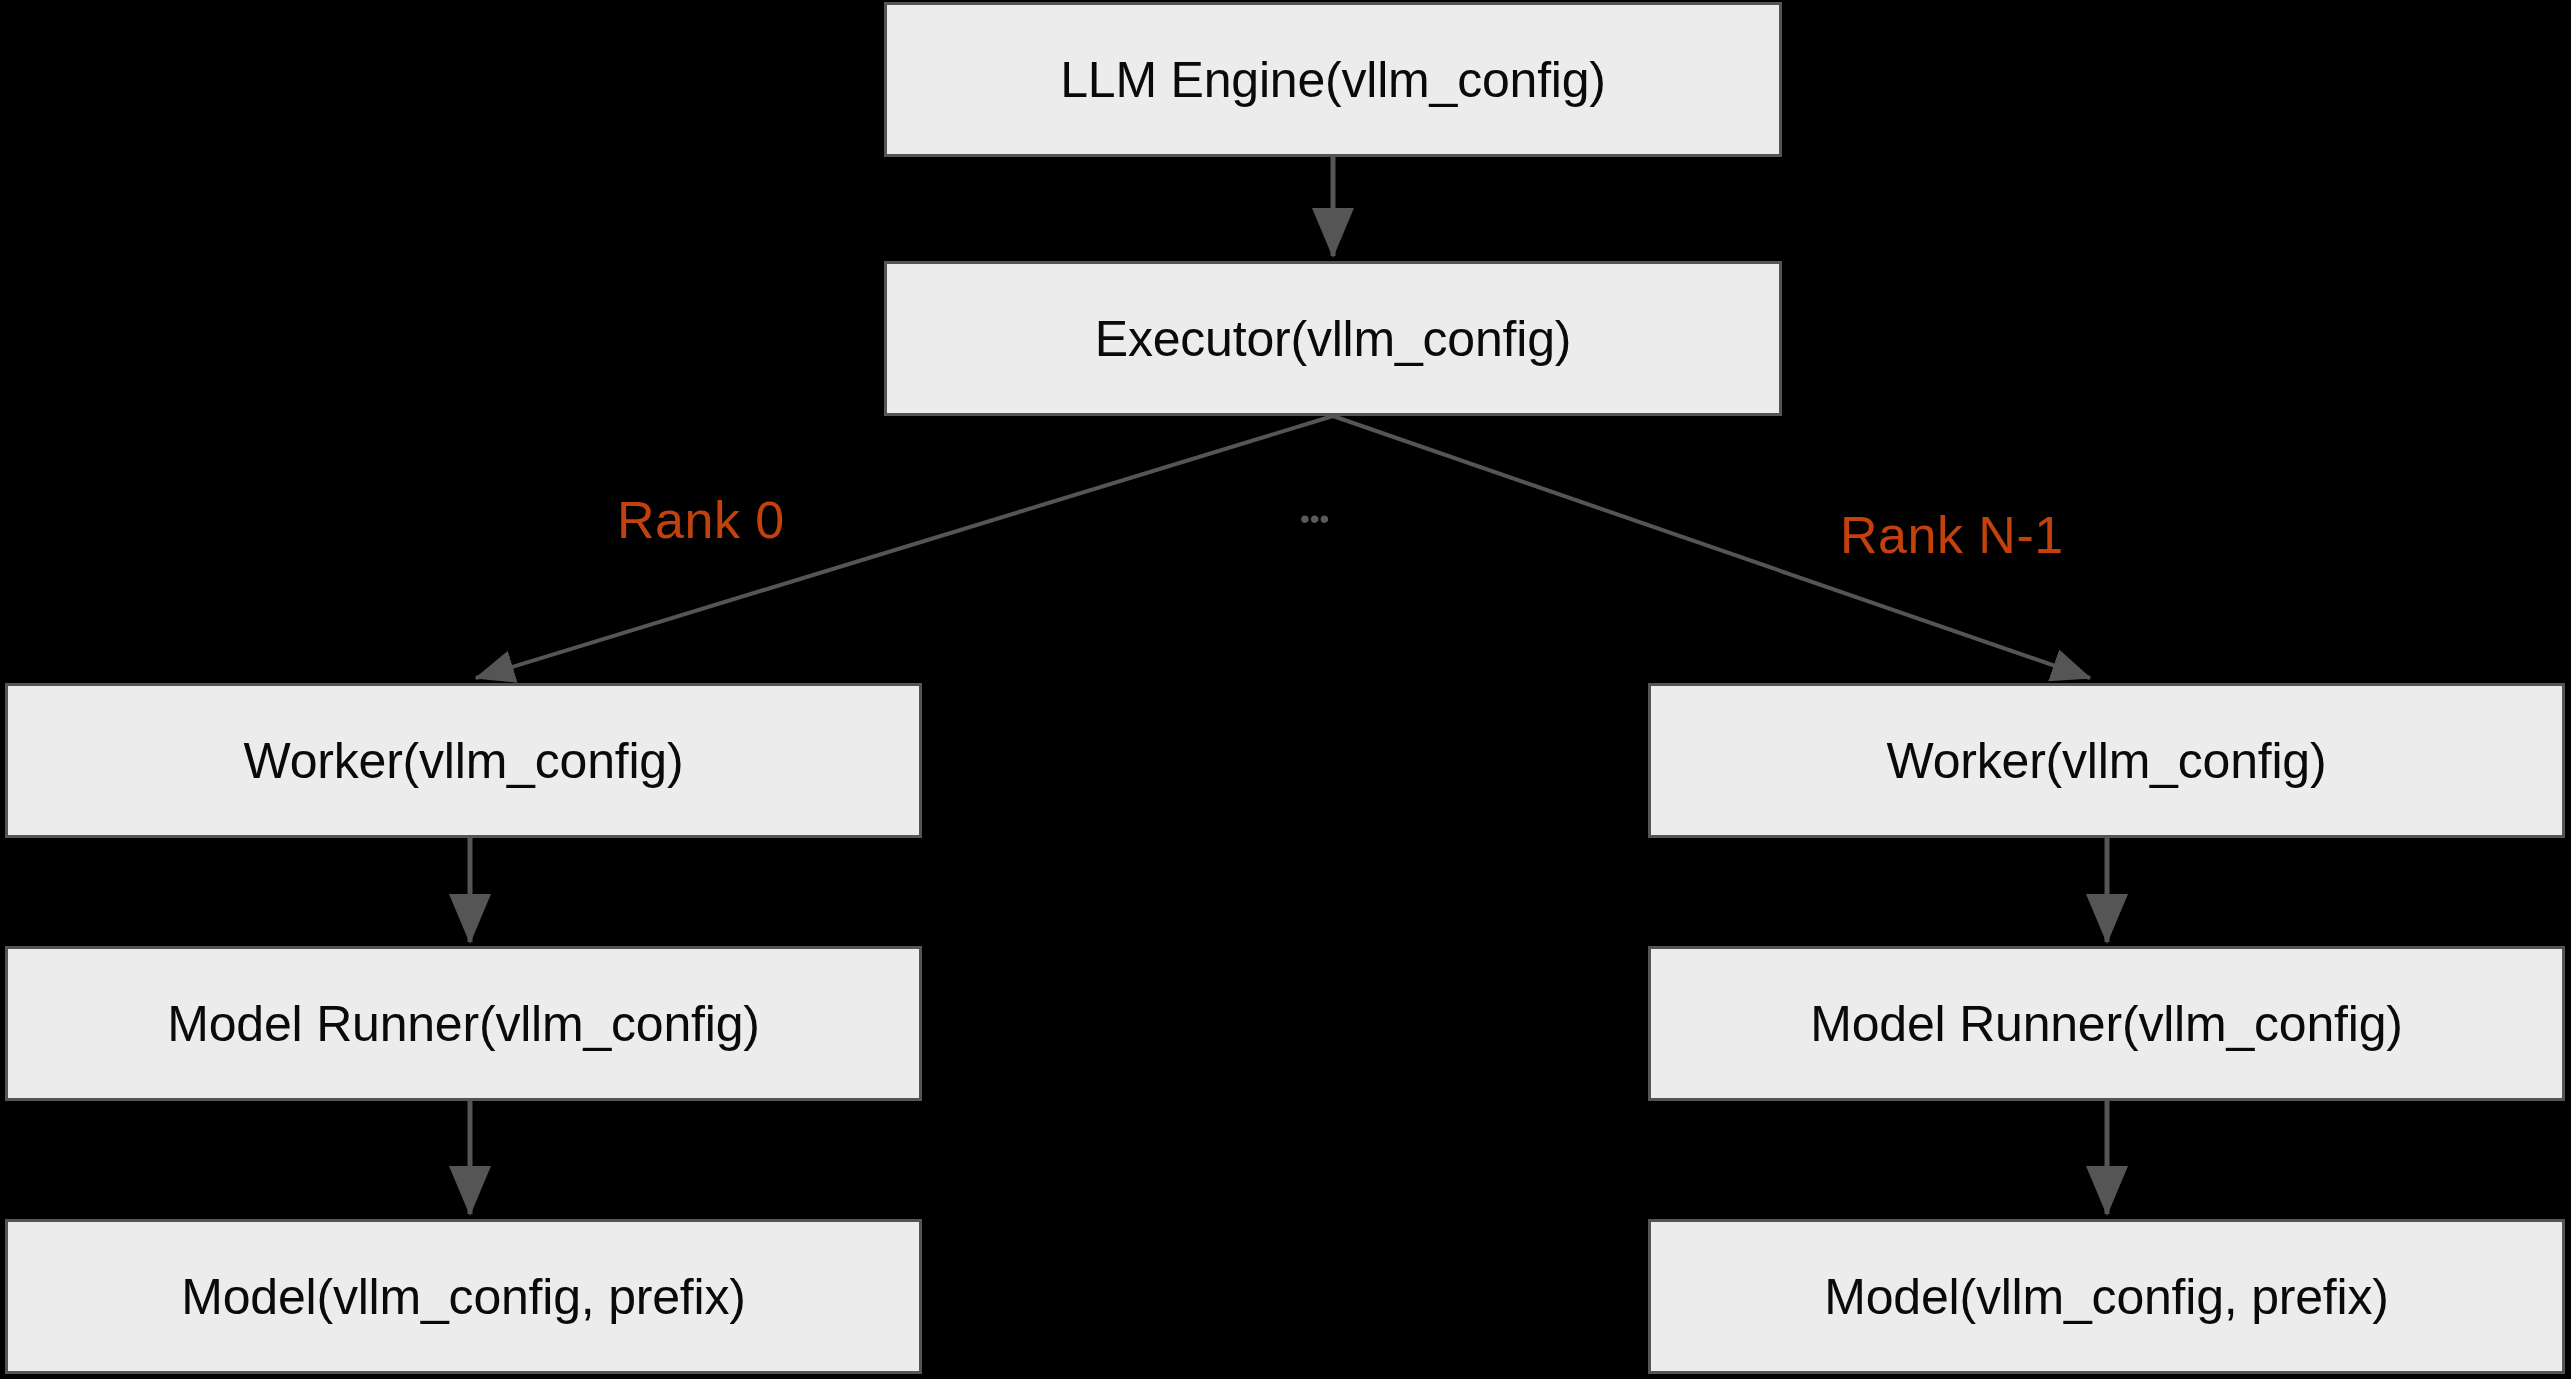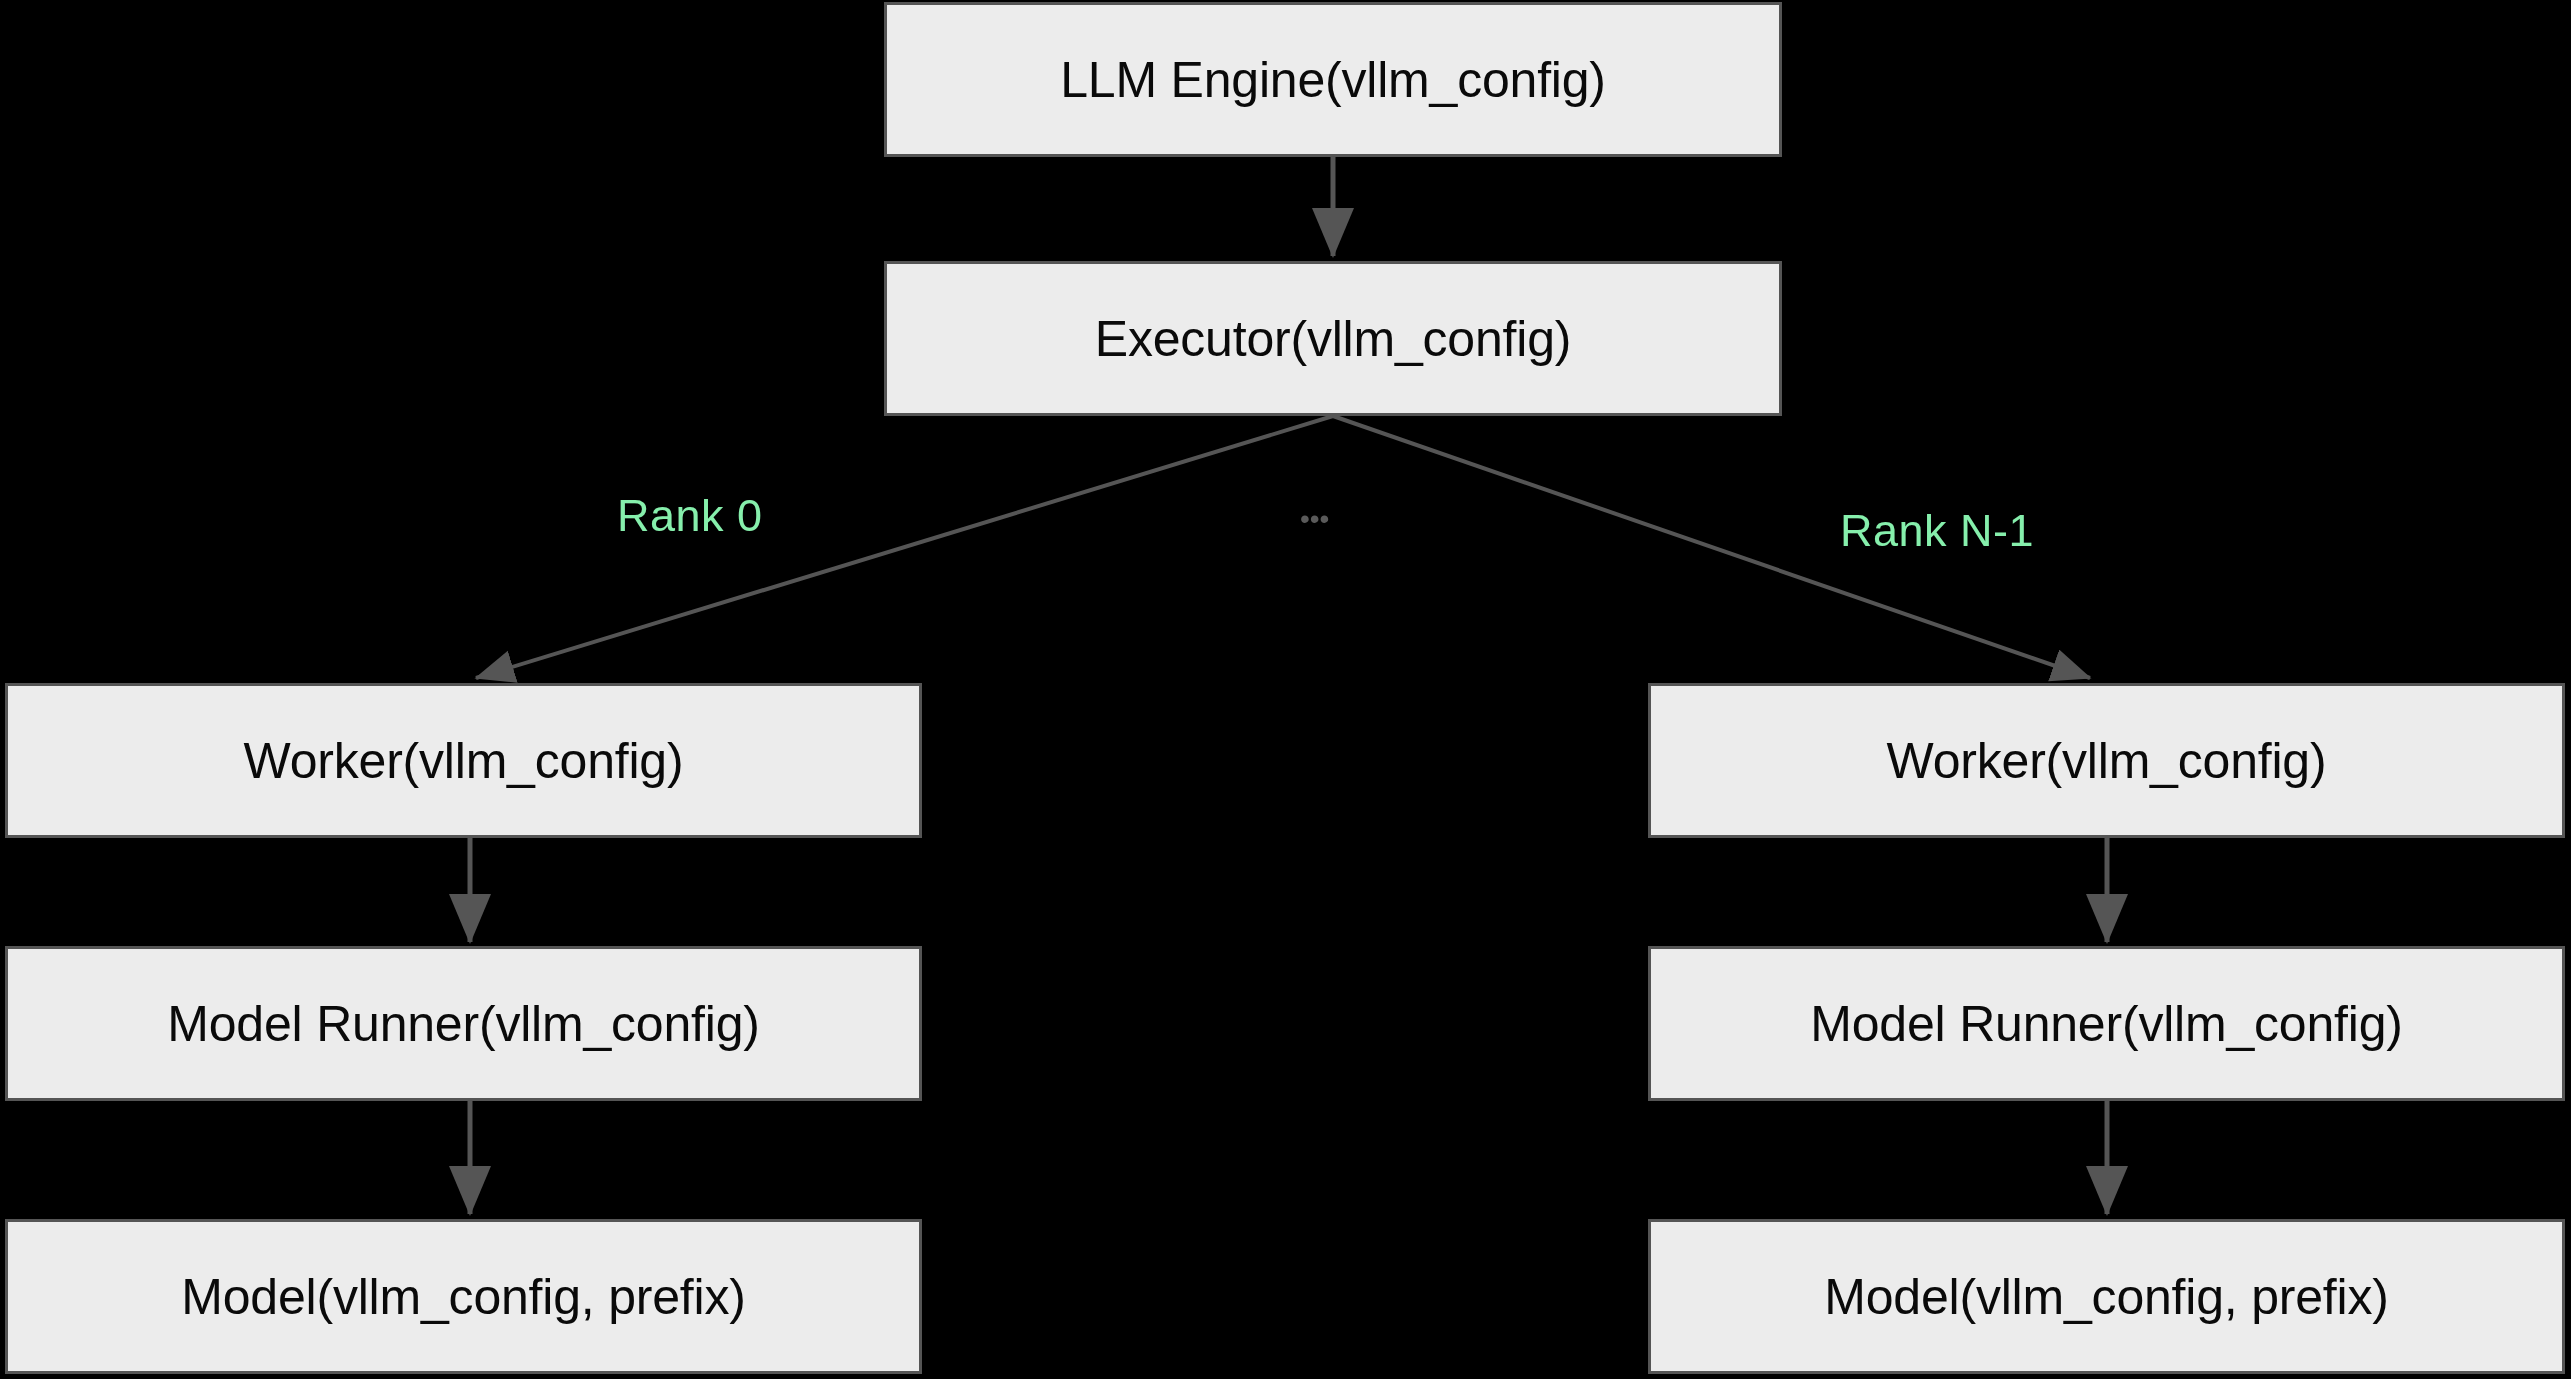--- a/index.html
+++ b/index.html
@@ -34,22 +34,22 @@
     align-items: center;
     justify-content: center;
     color: #0a0a0a;
     font-size: 50px;
     font-weight: 400;
     letter-spacing: -0.2px;
     white-space: nowrap;
   }
   .edge-label {
     position: absolute;
-    color: #86efac;
-    font-size: 45px;
+    color: #c2410c;
+    font-size: 52px;
     white-space: nowrap;
     letter-spacing: 0.5px;
   }
   .ellipsis-label {
     position: absolute;
     color: #5a5a5a;
     font-size: 50px;
     line-height: 1;
     white-space: nowrap;
   }

